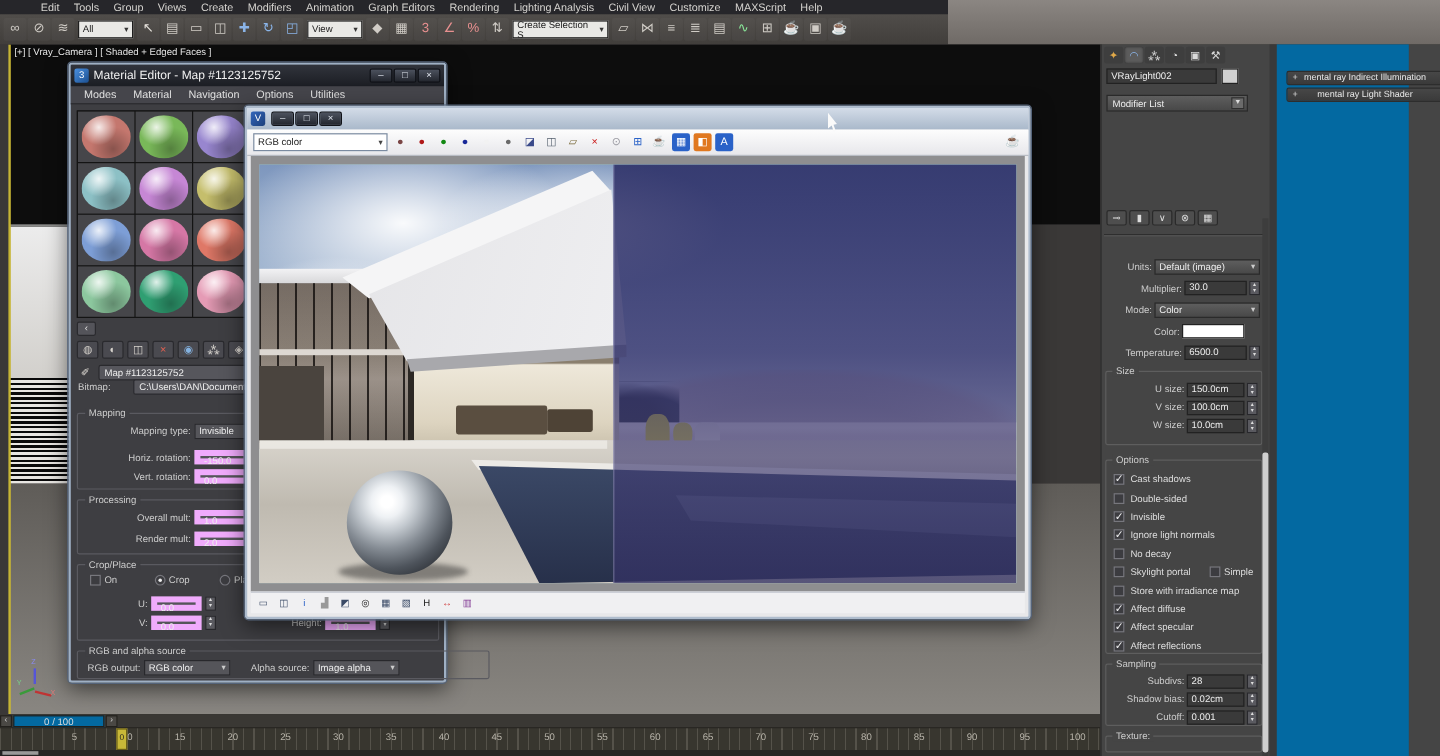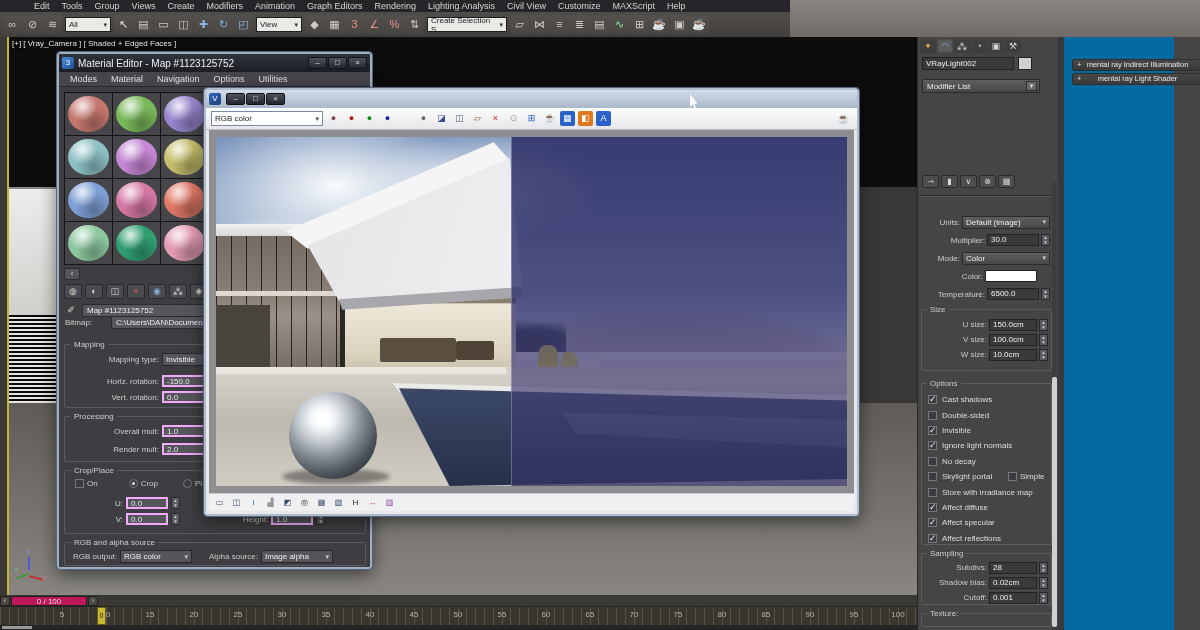--- a/index.html
+++ b/index.html
@@ -53,21 +53,21 @@
   .me-slotnav{position:absolute;left:5px;top:214px;width:16px;height:12px;background:#54545a;border:1px solid #2a2a2e;border-radius:2px;color:#ddd;font-size:8px;line-height:10px;text-align:center;}
   .me-tools{position:absolute;left:5px;top:230px;display:flex;gap:3px;}
   .metool{width:18px;height:15px;background:#4a4a50;border:1px solid #2a2a2e;border-radius:2px;font-size:9px;line-height:13px;text-align:center;}
   .me-pickrow{position:absolute;left:5px;top:250px;display:flex;align-items:center;gap:4px;}
   .me-dropper{width:14px;height:13px;color:#d8d4ce;font-size:9px;line-height:13px;text-align:center;}
   .me-mapname{width:205px;height:13px;background:#56565c;border:1px solid #2a2a2e;border-radius:2px;color:#eee;font-size:8px;line-height:11px;padding-left:4px;text-align:left;white-space:nowrap;overflow:hidden;}
   .me-label{font-size:8px;color:#ccc;white-space:nowrap;}
   .me-fieldbtn{height:13px;background:#56565c;border:1px solid #2a2a2e;border-radius:2px;color:#eee;font-size:8px;line-height:11px;padding:0 4px;white-space:nowrap;overflow:hidden;text-align:left;}
   .megroup{position:absolute;border:1px solid #5a5a60;border-radius:2px;}
   .megroup-title{position:absolute;top:-5px;left:6px;background:#3e3e42;padding:0 3px;font-size:8px;color:#ccc;white-space:nowrap;}
-  .mefield{height:12px;background:#55555a;border:2px solid #f0abfc;color:#eee;font-size:8px;line-height:10px;padding:0 3px;text-align:left;}
+  .mefield{height:12px;background:#55555a;border:5px solid #f0abfc;color:#eee;font-size:8px;line-height:10px;padding:0 3px;text-align:left;}
   .medrop{height:13px;background:#55555a;border:1px solid #28282c;color:#eee;font-size:8px;line-height:11px;padding:0 3px;display:flex;align-items:center;justify-content:space-between;}
   .medrop::after{content:"▾";font-size:7px;color:#ccc;}
   .spin{display:inline-flex;flex-direction:column;width:9px;height:12px;background:#5a5a60;border:1px solid #28282c;}
   .spin i{font-style:normal;font-size:5px;line-height:5px;color:#ddd;text-align:center;}
   .spin i.up::before{content:"▴";}
   .spin i.dn::before{content:"▾";}
   .cb{width:9px;height:9px;background:#3c3c40;border:1px solid #77777d;display:inline-block;position:relative;}
   .cb.checked::after{content:"✓";position:absolute;left:0px;top:-2px;font-size:9px;color:#f0f0f0;}
   .radio{width:9px;height:9px;border-radius:50%;background:#3c3c40;border:1px solid #77777d;display:inline-block;position:relative;}
   .radio.selected::after{content:"";position:absolute;left:2px;top:2px;width:3px;height:3px;border-radius:50%;background:#f0f0f0;}
@@ -153,21 +153,21 @@
   .cp-simple{position:absolute;left:86px;top:88px;display:flex;align-items:center;gap:3px;}
   .cp-scroll{position:absolute;left:134px;top:145px;width:5px;height:448px;background:#3d3d3d;}
   .cp-thumb{position:absolute;left:0;top:195px;width:5px;height:250px;background:#cfcfcf;border-radius:2px;}
   .rollout{position:absolute;left:4px;width:131px;height:12px;background:linear-gradient(180deg,#474747,#3a3a3a);border:1px solid #2d2d2d;border-radius:2px;color:#e8e8e8;font-size:7.5px;line-height:10px;text-align:center;}
   .rollout::before{content:"+";position:absolute;left:4px;color:#ddd;}
 
   
   .timeline{position:absolute;left:0;top:595px;width:917px;height:35px;background:#35332f;}
   .tl-sliderrow{position:absolute;left:0;top:0;width:917px;height:12px;background:#3a3834;border-bottom:1px solid #262420;}
   .tl-btn{position:absolute;top:1px;width:10px;height:10px;background:#4a4844;border:1px solid #22201c;color:#ccc;font-size:7px;line-height:8px;text-align:center;}
-  .tl-bar{position:absolute;left:11px;top:1px;width:76px;height:10px;background:#be185d;border:1px solid #22201c;color:#ddd;font-size:8px;line-height:9px;text-align:center;}
+  .tl-bar{position:absolute;left:11px;top:1px;width:76px;height:10px;background:#0369a1;border:1px solid #22201c;color:#ddd;font-size:8px;line-height:9px;text-align:center;}
   .tl-ruler{position:absolute;left:0;top:12px;width:917px;height:18px;background:#38362f;background-image:repeating-linear-gradient(90deg,#55524a 0,#55524a 1px,rgba(0,0,0,0) 1px,rgba(0,0,0,0) 8.8px);}
   .tl-ticks{position:absolute;left:40px;top:3px;width:880px;display:flex;}
   .tl-tick{flex:1;text-align:center;font-size:8px;color:#b8b4aa;}
   .tl-handle{position:absolute;left:97px;top:12px;width:9px;height:18px;background:#c8b838;border:1px solid #6a5f18;color:#222;font-size:7px;line-height:16px;text-align:center;}
   .tl-status{position:absolute;left:0;top:30px;width:917px;height:5px;background:#242424;}
   .tl-statusbox{position:absolute;left:2px;top:1px;width:30px;height:3px;background:#9a9a9a;}
 
   .cursor{position:absolute;left:690px;top:94px;width:11px;height:16px;background:#fafafa;clip-path:polygon(0 0,0 82%,28% 66%,44% 100%,58% 94%,42% 62%,68% 58%);filter:drop-shadow(1px 1px 0 #222);z-index:30;}
 </style>
 </head>
@@ -415,21 +415,21 @@
       <div class="merow" style="left:178px;top:42px;">
         <span class="me-label">Height:</span>
         <span class="mefield" style="width:42px;">1.0</span>
         <span class="spin">
             <i class="up"></i>
             <i class="dn"></i>
           </span>
       </div>
     </div>
 
-    <div class="megroup" style="left:5px;top:488px;width:302px;height:24px;">
+    <div class="megroup" style="left:5px;top:488px;width:344px;height:24px;">
       <span class="megroup-title">RGB and alpha source</span>
       <div class="merow" style="left:8px;top:7px;width:288px;">
         <span class="me-label">RGB output:</span>
         <span class="medrop" style="width:72px;">
             <span>RGB color</span>
           </span>
         <span class="me-label" style="margin-left:14px;">Alpha source:</span>
         <span class="medrop" style="width:72px;">
             <span>Image alpha</span>
           </span>

